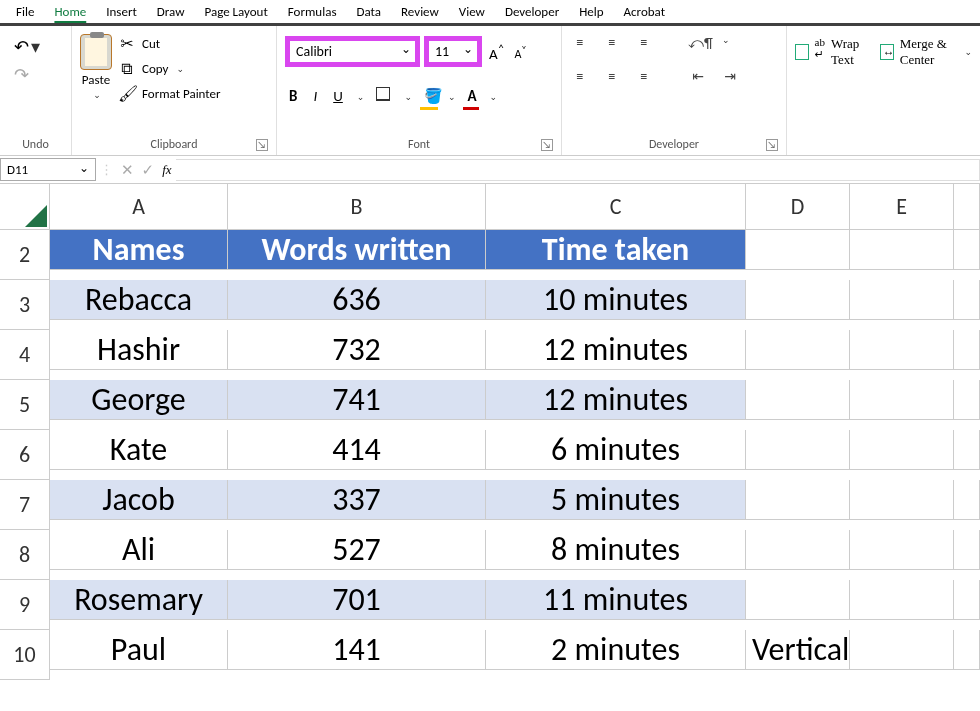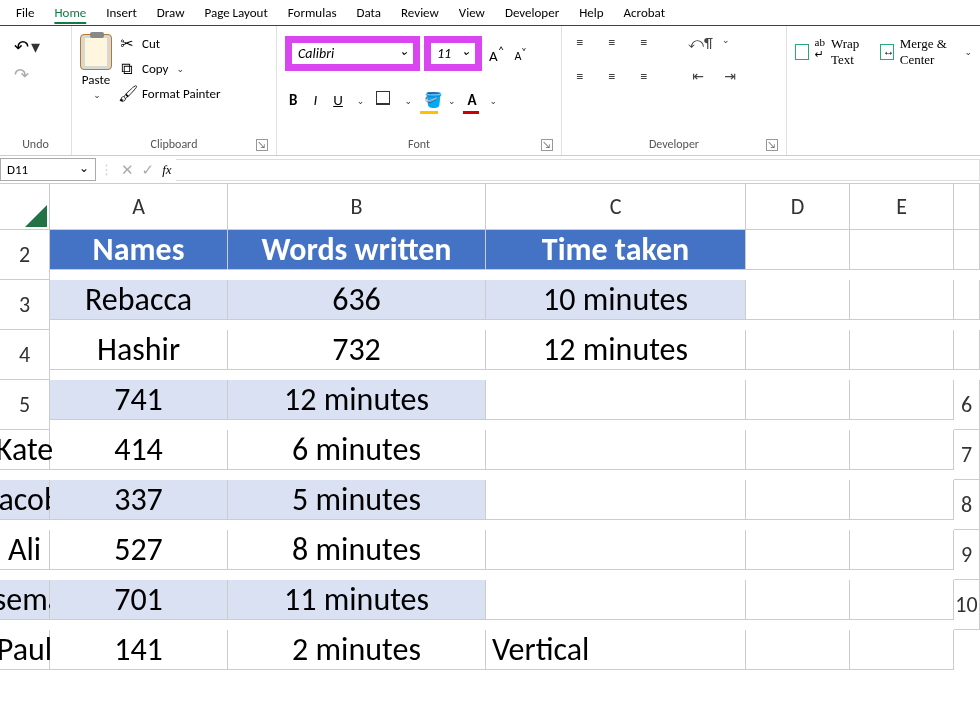--- a/index.html
+++ b/index.html
@@ -1,19 +1,19 @@
 <!DOCTYPE html>
 <html><head>
 <meta charset="utf-8">
 <style>
   * { box-sizing: border-box; margin: 0; padding: 0; }
   body { font-family: "Segoe UI", Calibri, sans-serif; font-size: 13px; background: #fff; width: 980px; height: 711px; overflow: hidden; }
   
   
-  .menubar { display: flex; align-items: center; padding: 8px 6px; border-bottom: 1px solid #404040; height: 26px; }
+  .menubar { display: flex; align-items: center; padding: 8px 6px; border-bottom: 3px solid #404040; height: 26px; }
   .menuitem { padding: 3px 10px; cursor: pointer; }
   .menuitem.active { text-decoration: underline; text-decoration-thickness: 2px; text-underline-offset: 5px; color: #107c41; }
 
   
   .ribbon { display: flex; align-items: stretch; border-bottom: 1px solid #ccc; height: 130px; background: #fff; }
   .group { border-right: 1px solid #e0e0e0; display: flex; flex-direction: column; justify-content: space-between; padding: 4px 8px 2px; }
   .group-body { display:flex; align-items:flex-start; flex:1; gap:6px; }
   .group-label { text-align: center; font-size: 12px; color: #555; padding: 2px 0; position: relative; }
   .group-label .launcher { position:absolute; right:0; bottom:2px; font-size:10px; color:#666; border:1px solid #999; width:12px; height:12px; line-height:10px; text-align:center;}
   
@@ -25,21 +25,21 @@
   .clipboard-group { width:205px;}
   .paste-col { display:flex; flex-direction:column; align-items:center; gap:2px; padding-top:4px;}
   .paste-icon { width:32px; height:36px; border:1px solid #b9772b; background:linear-gradient(#fff6e0,#fff6e0) center/22px 28px no-repeat, #d8d8d0; border-radius:4px; position:relative;}
   .paste-icon::before{content:''; position:absolute; top:-3px; left:9px; width:14px; height:6px; background:#888; border-radius:2px;}
   .clip-cmds { display:flex; flex-direction:column; gap:6px; padding-top:4px;}
   .clip-cmd { display:flex; align-items:center; gap:6px; cursor:pointer; }
   .clip-cmd .ico { font-size:16px; width:18px; text-align:center; }
   
   .font-group { width:285px;}
   .font-row1 { display:flex; align-items:center; gap:4px; margin-bottom:12px;}
-  .sel { border:7px solid #d946ef; background:#fff; padding:2px 36px 2px 6px; position:relative; font-size:14px;font-style:italic;}
+  .sel { border:5px solid #d946ef; background:#fff; padding:2px 36px 2px 6px; position:relative; font-size:14px;}
   .sel::after{content:'⌄'; position:absolute; right:4px; top:1px; font-size:12px;}
   .font-name{width:135px;} .font-size{width:58px;}
   .aa{ font-size:15px; padding:0 3px; cursor:pointer;}
   .font-row2{ display:flex; align-items:center; gap:8px;}
   .fbtn{ padding:2px 4px; cursor:pointer; font-size:15px;}
   .bold{font-weight:bold;} .italic{font-style:italic;} .uline{text-decoration:underline;}
   .border-ico{display:inline-block; border:1px solid #333; width:14px; height:14px; position:relative;}
   .border-ico::before{content:''; position:absolute; left:0; right:0; bottom:-1px; height:2px; background:#333;}
   .fill-ico{display:inline-block; width:18px; position:relative;}
   .fill-ico::after{content:''; position:absolute; left:0; right:0; bottom:-3px; height:3px; background:#ffc000;}
@@ -235,20 +235,21 @@
 
   <div class="rowhdr">4</div>
   <div class="cell">Hashir</div>
   <div class="cell">732</div>
   <div class="cell">12 minutes</div>
   <div class="cell"></div>
   <div class="cell"></div>
   <div class="cell"></div>
 
   <div class="rowhdr">5</div>
+  <div class="cell band">George</div>
   <div class="cell band">741</div>
   <div class="cell band">12 minutes</div>
   <div class="cell"></div>
   <div class="cell"></div>
   <div class="cell"></div>
 
   <div class="rowhdr">6</div>
   <div class="cell">Kate</div>
   <div class="cell">414</div>
   <div class="cell">6 minutes</div>

